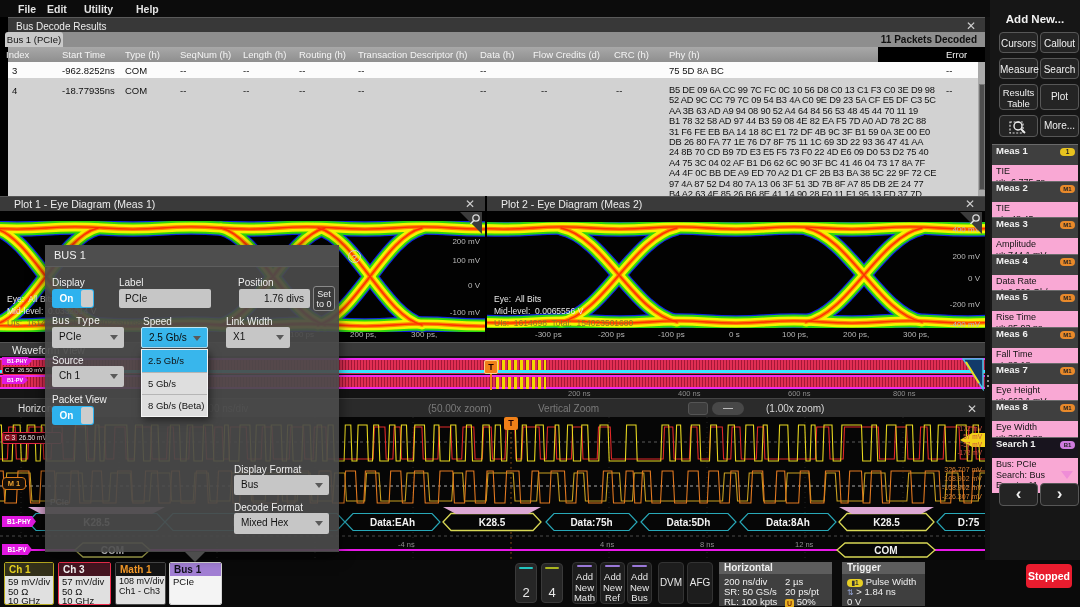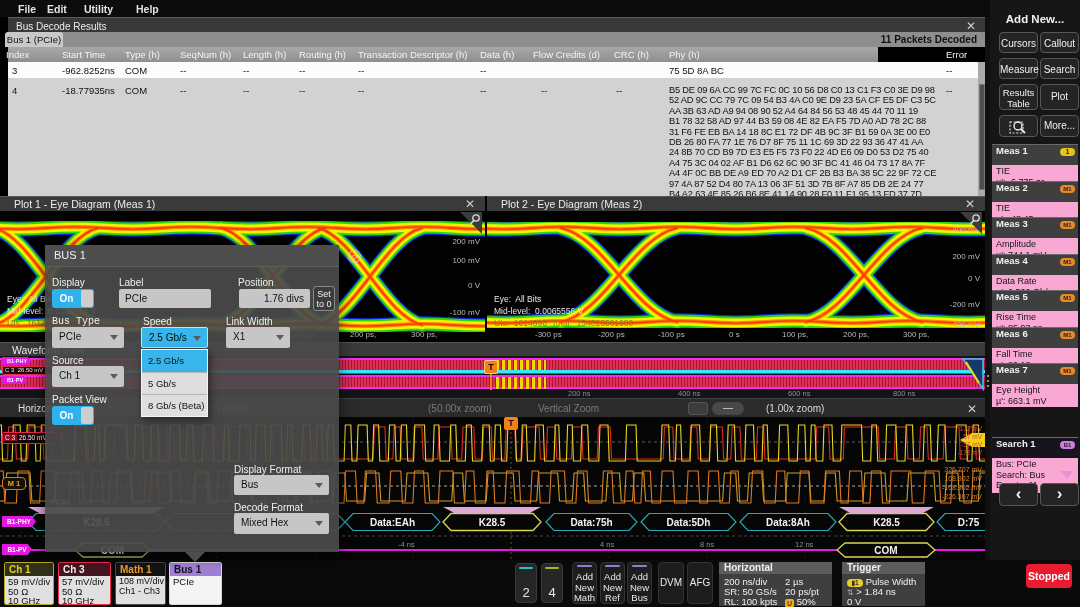--- a/index.html
+++ b/index.html
@@ -470,20 +470,24 @@
         <div class="bd">Rise Time<br>µ': 85.93 ps</div>
       </div>
     <div class="mchip" style="top:327px">
         <div class="hd">Meas 6<span class="pill" style="background:#e8892a;font-size:6px;">M1</span></div>
         <div class="bd">Fall Time<br>µ': 89.18 ps</div>
       </div>
     <div class="mchip" style="top:363px">
         <div class="hd">Meas 7<span class="pill" style="background:#e8892a;font-size:6px;">M1</span></div>
         <div class="bd">Eye Height<br>µ': 663.1 mV</div>
       </div>
+    <div class="mchip" style="top:400px">
+        <div class="hd">Meas 8<span class="pill" style="background:#e8892a;font-size:6px;">M1</span></div>
+        <div class="bd">Eye Width<br>µ': 386.8 ps</div>
+      </div>
     <div class="mchip" style="top:437px">
         <div class="hd" style="background:#18141e;">Search 1<span class="pill" style="background:#cf7ddf;font-size:6px;">B1</span></div>
       <div class="bd" style="height:35px;">Bus: PCIe<br>Search: Bus<br>Events: 11
         <span style="position:absolute;right:5px;top:13px;width:0;height:0;border-left:6px solid transparent;border-right:6px solid transparent;border-top:8px solid #ef8dd7;"></span></div>
       </div>
     <div class="sbtn" style="left:9px;top:483px;height:23px;font-size:17px;line-height:20px;font-weight:bold;">‹</div>
     <div class="sbtn" style="left:50px;top:483px;height:23px;font-size:17px;line-height:20px;font-weight:bold;">›</div>
   </div>
 
   <div class="abs" id="bottombar">

